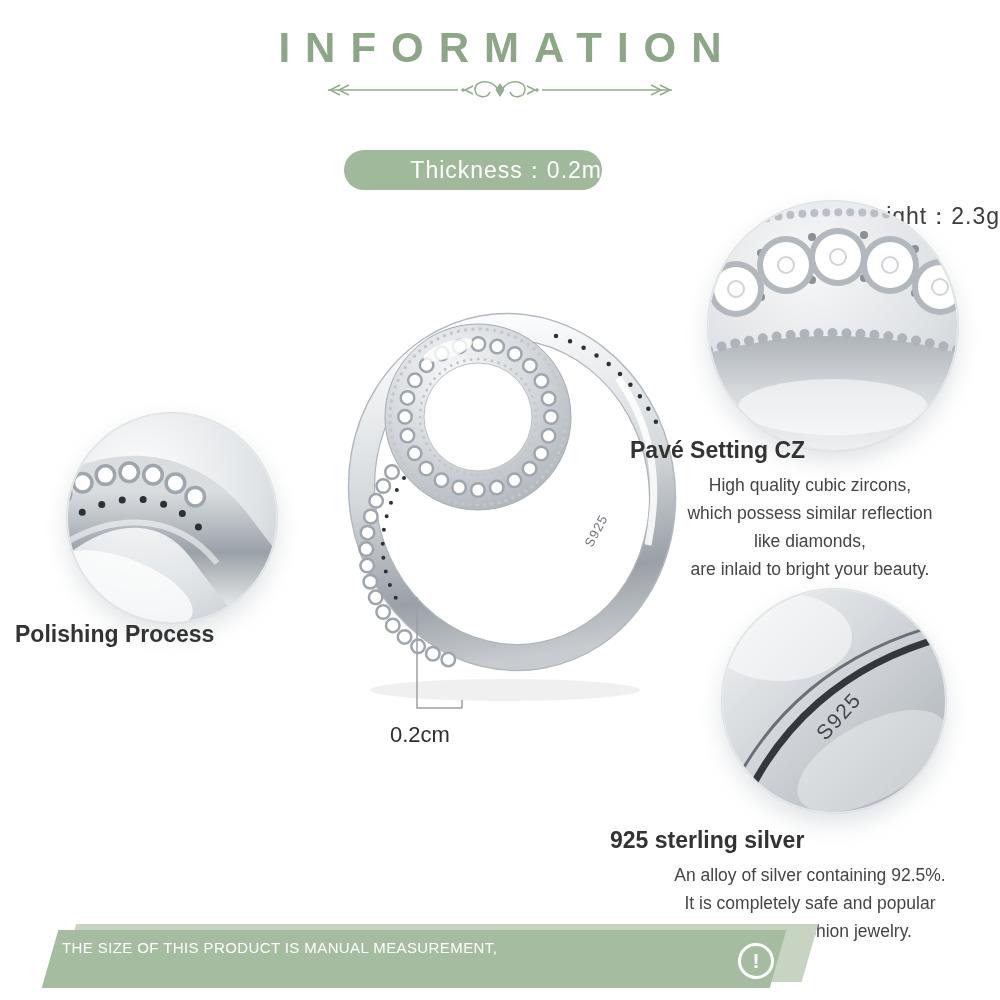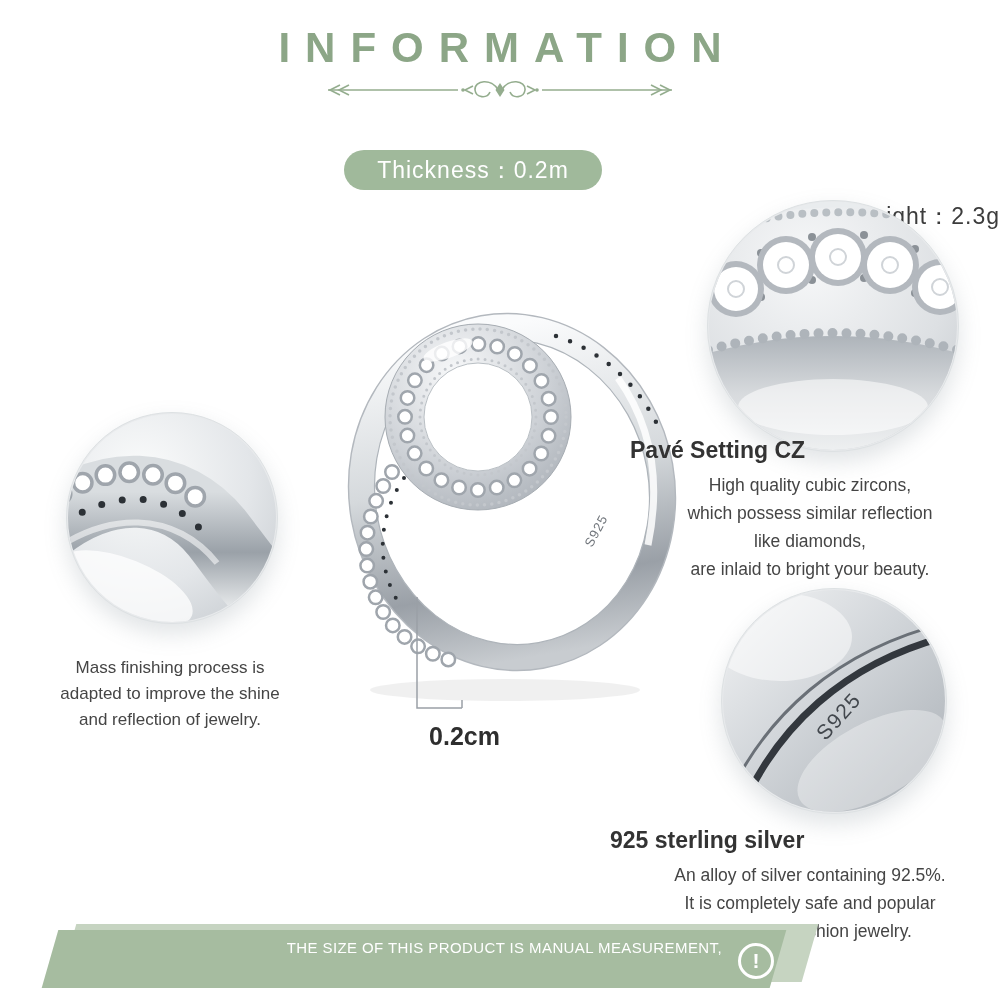--- a/index.html
+++ b/index.html
@@ -13,38 +13,38 @@
   .info-title {
     top:24px; left:0; width:1000px; text-align:center;
     font-size:42px; font-weight:bold; letter-spacing:15px; padding-left:15px;
     box-sizing:border-box; color:#8ca687;
   }
   .flourish { top:70px; left:300px; }
 
   
   .pill {
     top:150px; left:344px; width:258px; height:40px; border-radius:20px;
-    background:#a0b99b; color:#ffffff; font-size:23px; text-align:center;
+    background:#a0b99b; color:#ffffff; font-size:23px; text-align:right;
     line-height:40px; letter-spacing:1px;
   }
   .weight { top:201px; left:0; width:1000px; text-align:right;
     font-size:23px; color:#3c3c3c; letter-spacing:1px; }
 
   
   .heading { font-weight:bold; color:#333333; text-align:left; }
   .h-pave   { top:437px; left:630px; width:360px; font-size:23px; }
   .h-polish { top:621px; left:15px;  width:310px; font-size:23px; }
   .h-silver { top:827px; left:610px; width:400px; font-size:23px; }
   .desc { text-align:center; color:#454545; }
   .d-pave   { top:471px; left:610px; width:400px; font-size:17.5px; line-height:28px; }
   .d-polish { top:655px; left:5px;   width:330px; font-size:17px;   line-height:26px; }
   .d-silver { top:861px; left:590px; width:440px; font-size:17.5px; line-height:28px; }
 
-  .dim-label { top:722px; left:390px; width:110px; text-align:right;
-    font-weight:bold; font-size:25px; color:#2e2e2e; }
+  .dim-label { top:722px; left:390px; width:110px; text-align:left;
+    font-weight:normal; font-size:22px; color:#2e2e2e; }
 
   
   .macro {
     border-radius:50%; overflow:hidden; background:#e8eaec;
     border:1px solid #dde1e3; box-shadow:0 10px 22px rgba(120,130,140,.22);
   }
   .macro-left  { top:412px; left:66px;  width:210px; height:210px; }
   .macro-pave  { top:200px; left:707px; width:250px; height:250px; }
   .macro-stamp { top:588px; left:721px; width:224px; height:224px; }
   .macro svg { display:block; }
@@ -53,21 +53,21 @@
   .ribbon-wrap { top:924px; left:50px; width:770px; height:66px; }
   .ribbon-back {
     position:absolute; top:0; left:18px; width:742px; height:58px;
     background:#c6d4c1; transform:skewX(-16deg);
   }
   .ribbon-front {
     position:absolute; top:6px; left:0; width:728px; height:58px;
     background:#a6bca0; transform:skewX(-16deg);
   }
   .ribbon-text {
-    position:absolute; top:13px; left:12px; width:660px; text-align:right;
+    position:absolute; top:13px; left:12px; width:660px; text-align:left;
     color:#ffffff; font-size:15px; line-height:22px; letter-spacing:.4px;
   }
   .bang {
     position:absolute; top:19px; left:688px; width:30px; height:30px;
     border:3px solid #ffffff; border-radius:50%;
     color:#ffffff; font-weight:bold; font-size:21px; line-height:30px; text-align:center;
   }
 </style>
 </head>
 <body>
@@ -253,25 +253,21 @@
   </div>
 
   <div class="abs heading h-pave">Pavé Setting CZ</div>
   <div class="abs desc d-pave">
     <div>High quality cubic zircons,</div>
     <div>which possess similar reflection</div>
     <div>like diamonds,</div>
     <div>are inlaid to bright your beauty.</div>
   </div>
 
-  <div class="abs desc d-polish">
-    <div>Mass finishing process is</div>
-    <div>adapted to improve the shine</div>
-    <div>and reflection of jewelry.</div>
-  </div>
+  <div class="abs heading h-polish">Polishing Process</div>
 
   <div class="abs heading h-silver">925 sterling silver</div>
   <div class="abs desc d-silver">
     <div>An alloy of silver containing 92.5%.</div>
     <div>It is completely safe and popular</div>
     <div>as women fashion jewelry.</div>
   </div>
 
   <div class="abs ribbon-wrap">
     <div class="ribbon-back"></div>

